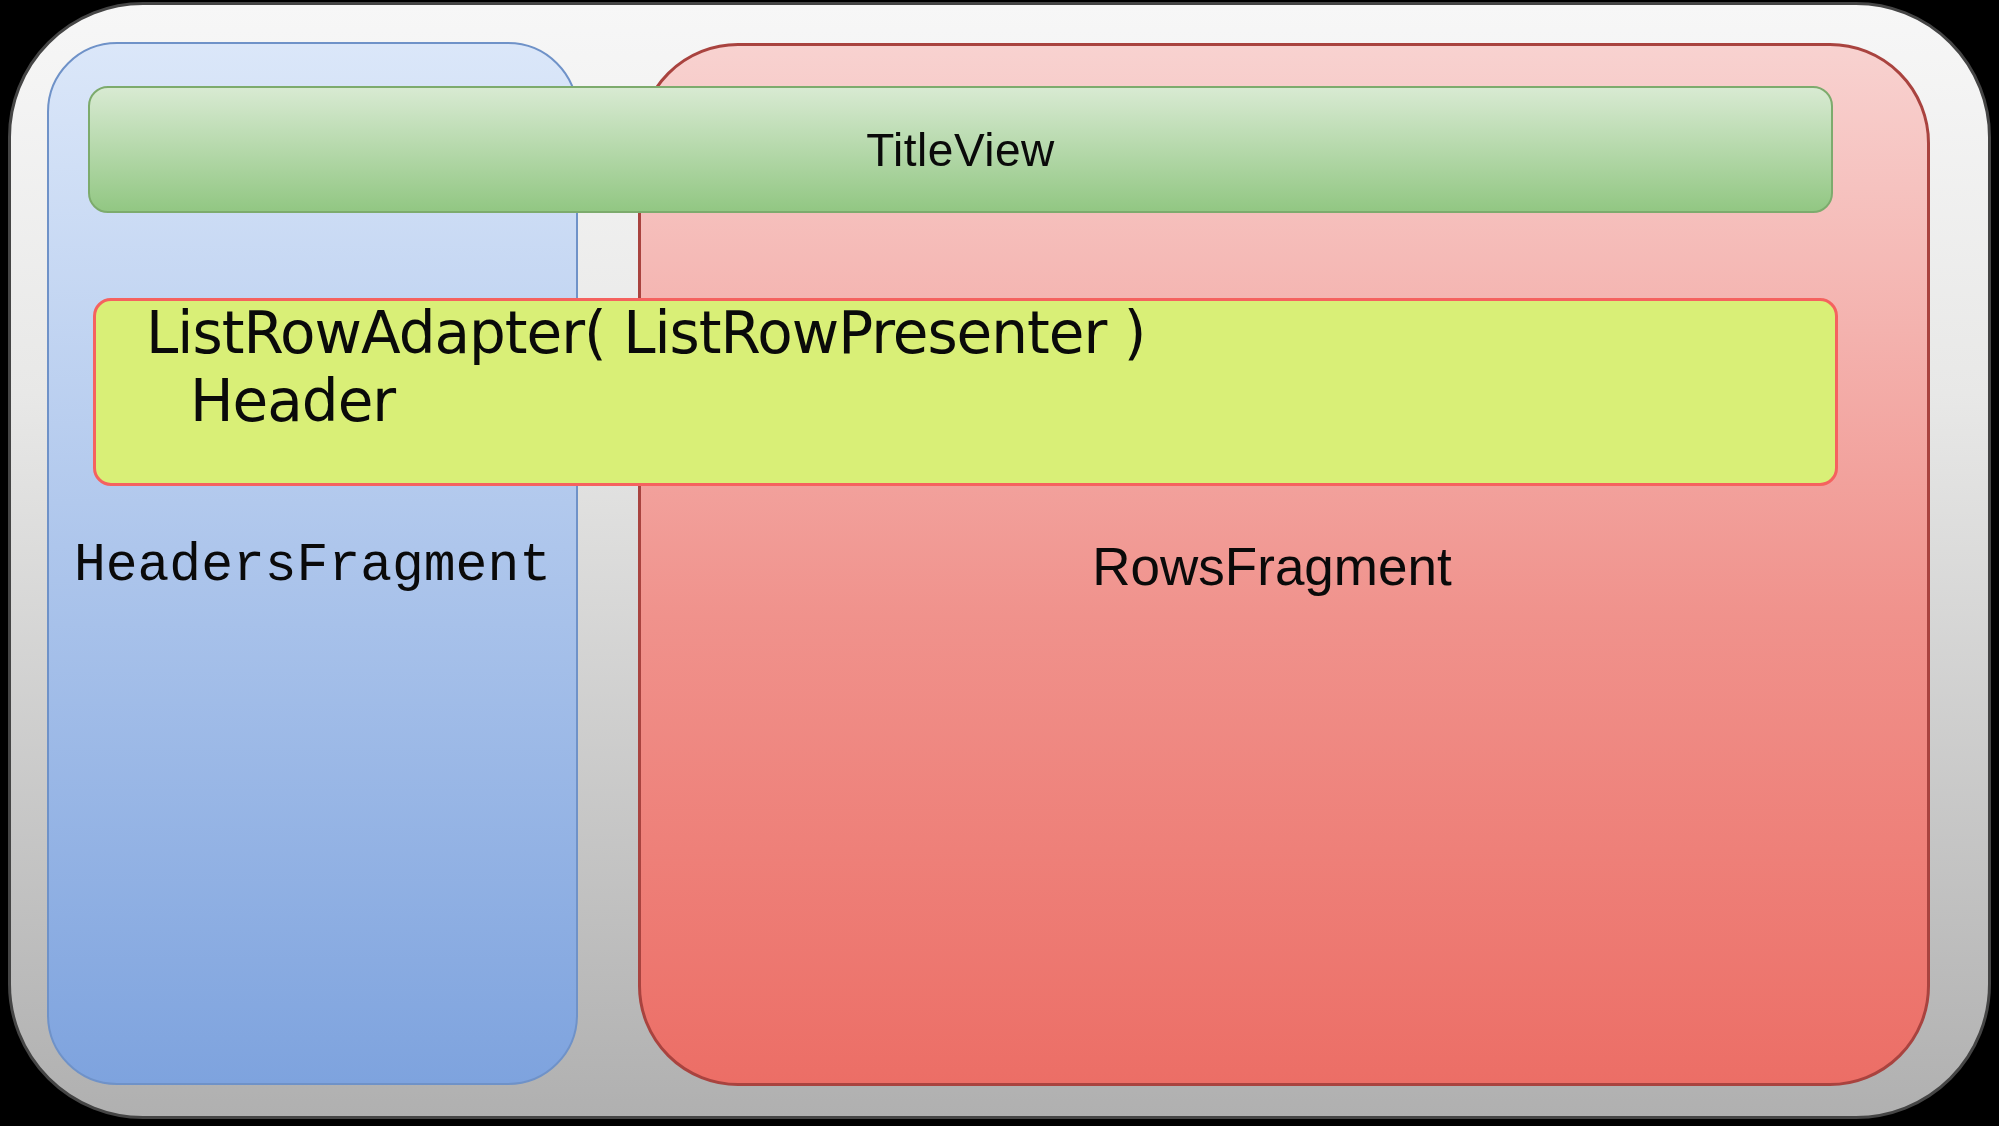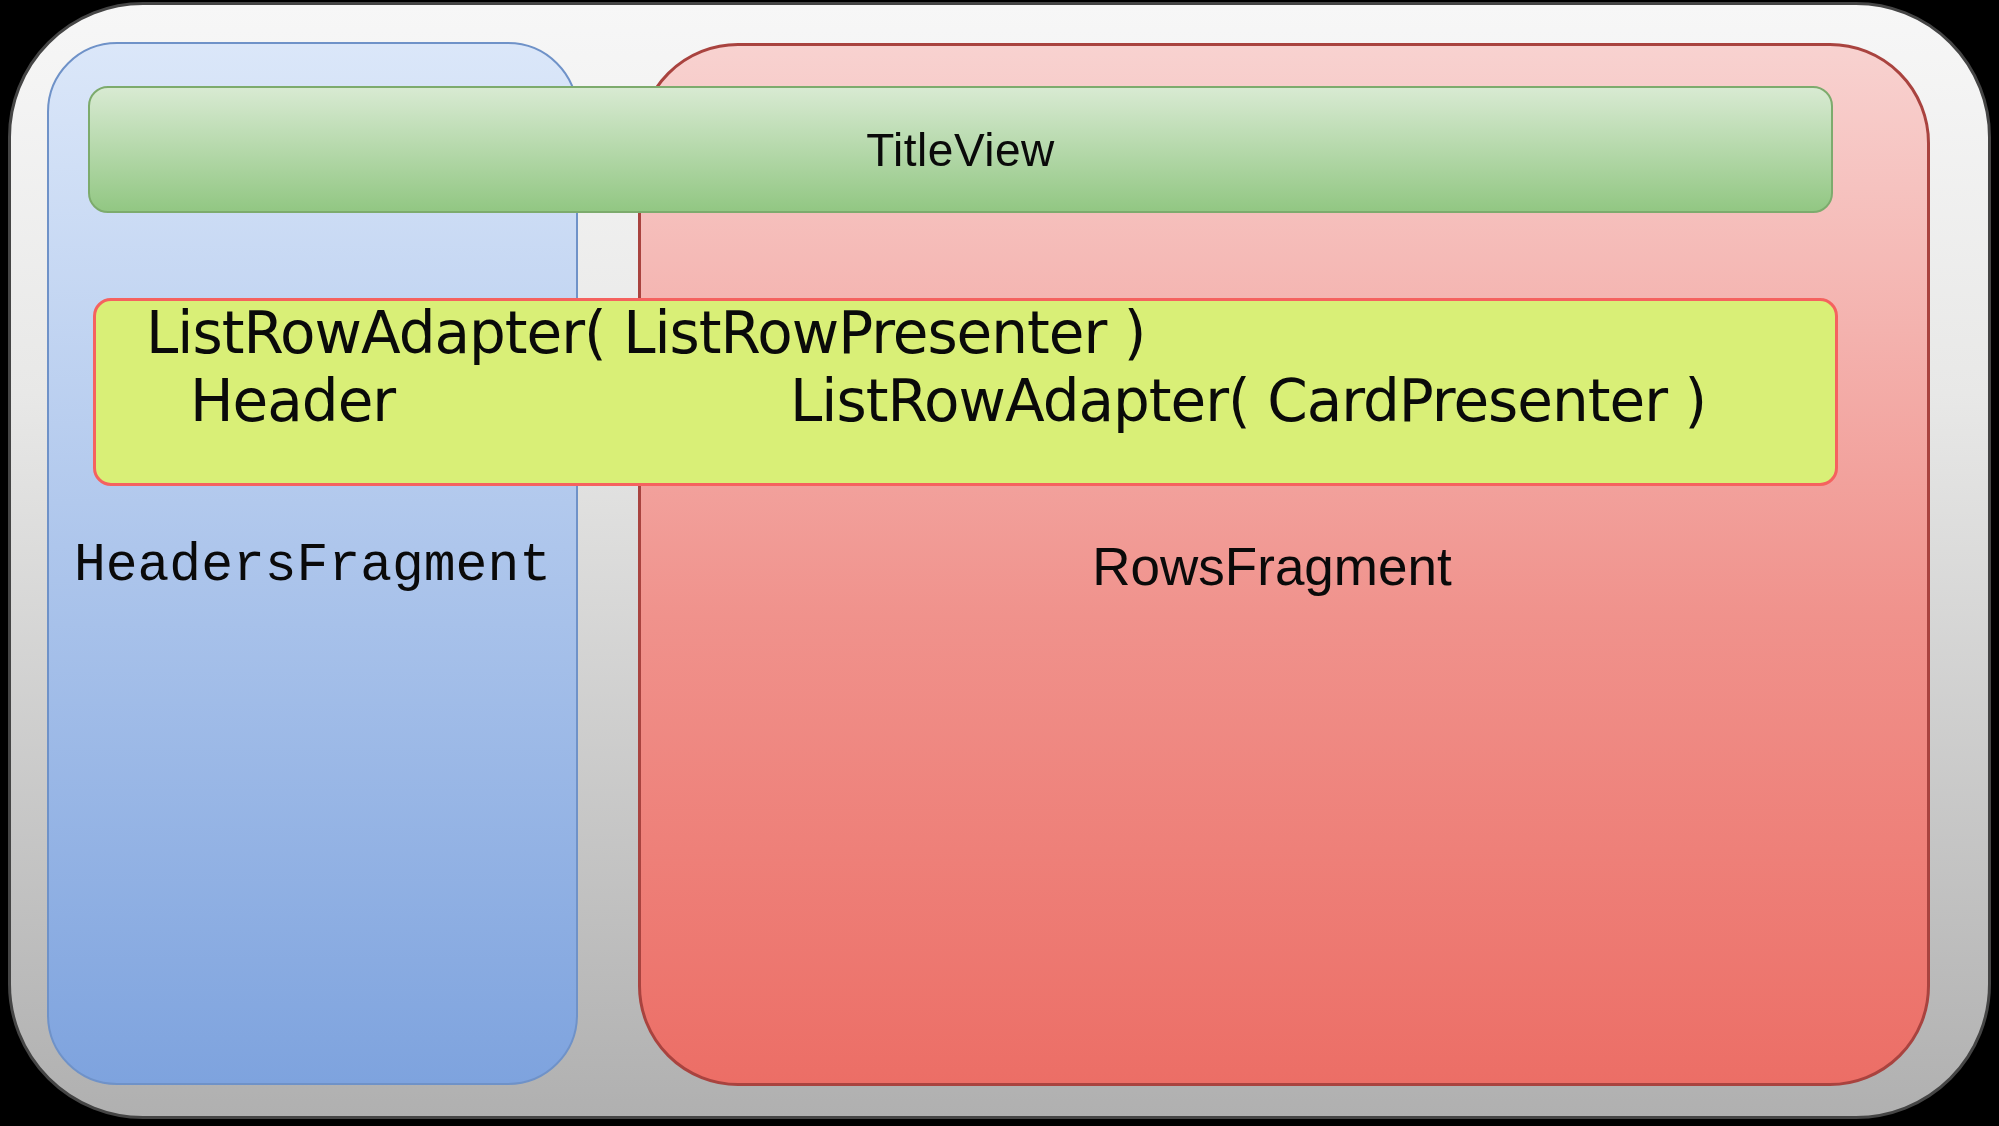--- a/index.html
+++ b/index.html
@@ -121,19 +121,18 @@
   <div class="title-bar">
     <span class="title-bar-label">TitleView</span>
   </div>
 
   <div class="listrow-box"></div>
 
   <div class="big-text adapter-row-text">ListRowAdapter( ListRowPresenter )</div>
 
   <div class="big-text header-text">Header</div>
 
-  <div class="big-text card-text">ListRowAdapter( CardPresenter )</div>
 
   <div class="panel-caption headers-caption">HeadersFragment</div>
 
   <div class="panel-caption rows-caption">RowsFragment</div>
 
 </div>
 
 </body></html>

